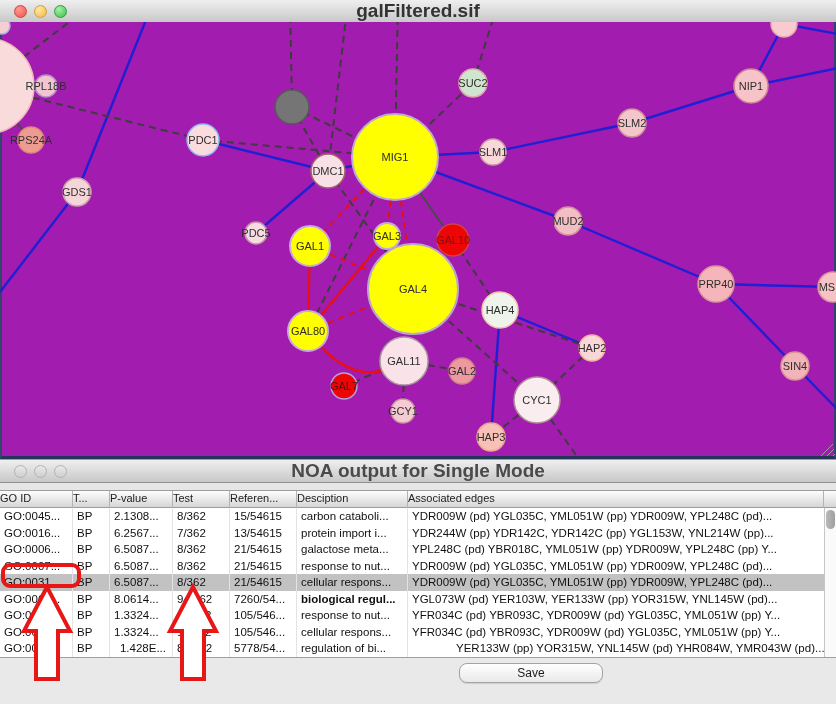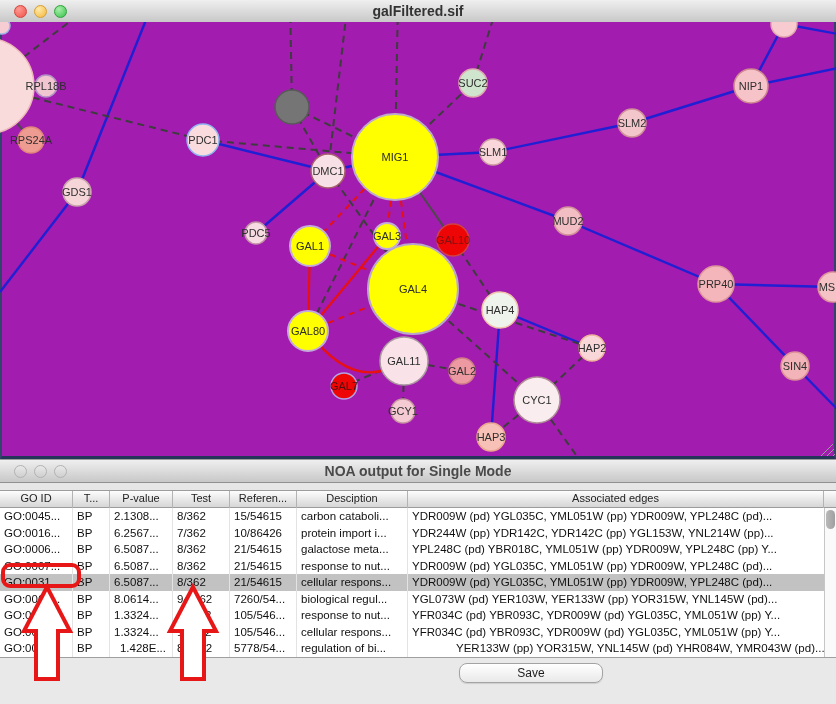--- a/index.html
+++ b/index.html
@@ -14,21 +14,21 @@
   #main-window{top:0;height:460px;}
   #noa-window{top:460px;height:244px;outline:1px solid #9b9b9b;background:#ffffff;}
   .titlebar{
     position:relative;height:22px;
     background:linear-gradient(#efefef,#c8c8c8);
     border-bottom:1px solid #8f8f8f;
     display:flex;align-items:center;
   }
   .titlebar .title{
     position:absolute;left:0;right:0;text-align:center;
-    font-size:14px;font-weight:bold;color:#333;line-height:22px;
+    font-size:19px;font-weight:bold;color:#333;line-height:22px;
   }
   .lights{display:flex;gap:7px;margin-left:14px;z-index:2;}
   .light{width:13px;height:13px;border-radius:50%;box-sizing:border-box;}
   .light.red{background:radial-gradient(circle at 35% 30%,#ff9a92,#f0524a);border:1px solid #d5443c;}
   .light.yellow{background:radial-gradient(circle at 35% 30%,#ffe9a8,#f5b73d);border:1px solid #d8a02f;}
   .light.green{background:radial-gradient(circle at 35% 30%,#a8f0a8,#37c04b);border:1px solid #2da23c;}
   .light.gray{background:linear-gradient(#e9e9e9,#cfcfcf);border:1px solid #b2b2b2;}
   
   #canvas-wrap{
     position:absolute;top:22px;left:0;right:0;bottom:0;
@@ -43,21 +43,21 @@
   .e-gray{stroke:#4a4a4a;stroke-width:2;fill:none;}
   .nlabel{font-family:"Liberation Sans",sans-serif;font-size:11px;}
   
   #noa-gap{height:7px;background:#e6e6e6;}
   #noa-header{
     display:flex;height:16px;border-top:1px solid #9c9c9c;border-bottom:1px solid #9c9c9c;
     background:linear-gradient(#fdfdfd,#d6d6d6);
   }
   .hcell{
     box-sizing:border-box;flex:none;height:28px;line-height:15px;
-    font-size:11px;color:#222;text-align:center;
+    font-size:11px;color:#222;text-align:left;
     border-right:1px solid #b3b3b3;overflow:hidden;white-space:nowrap;
   }
   .hcell:last-child{border-right:none;}
   #noa-body{position:relative;height:149px;background:#fff;overflow:hidden;}
   .trow{display:flex;height:16.5px;}
   .trow.selected{background:#c2c2c2;}
   .tcell{
     box-sizing:border-box;flex:none;height:16.5px;line-height:16.5px;
     font-size:11.5px;color:#101010;padding-left:4px;
     border-right:1px solid #e3e3e3;overflow:hidden;white-space:nowrap;
@@ -254,21 +254,21 @@
           <div class="tcell" style="width: 57px;">8/362</div>
           <div class="tcell" style="width: 67px;">15/54615</div>
           <div class="tcell" style="width: 111px;">carbon cataboli...</div>
           <div class="tcell" style="width: 416px;">YDR009W (pd) YGL035C, YML051W (pp) YDR009W, YPL248C (pd)...</div>
         </div>
         <div class="trow">
           <div class="tcell" style="width: 73px;">GO:0016...</div>
           <div class="tcell" style="width: 37px;">BP</div>
           <div class="tcell" style="width: 63px;">6.2567...</div>
           <div class="tcell" style="width: 57px;">7/362</div>
-          <div class="tcell" style="width: 67px;">10/86426</div>
+          <div class="tcell" style="width: 67px;">13/54615</div>
           <div class="tcell" style="width: 111px;">protein import i...</div>
           <div class="tcell" style="width: 416px;">YDR244W (pp) YDR142C, YDR142C (pp) YGL153W, YNL214W (pp)...</div>
         </div>
         <div class="trow">
           <div class="tcell" style="width: 73px;">GO:0006...</div>
           <div class="tcell" style="width: 37px;">BP</div>
           <div class="tcell" style="width: 63px;">6.5087...</div>
           <div class="tcell" style="width: 57px;">8/362</div>
           <div class="tcell" style="width: 67px;">21/54615</div>
           <div class="tcell" style="width: 111px;">galactose meta...</div>
@@ -291,21 +291,21 @@
           <div class="tcell" style="width: 67px;">21/54615</div>
           <div class="tcell" style="width: 111px;">cellular respons...</div>
           <div class="tcell" style="width: 416px;">YDR009W (pd) YGL035C, YML051W (pp) YDR009W, YPL248C (pd)...</div>
         </div>
         <div class="trow">
           <div class="tcell" style="width: 73px;">GO:0065...</div>
           <div class="tcell" style="width: 37px;">BP</div>
           <div class="tcell" style="width: 63px;">8.0614...</div>
           <div class="tcell" style="width: 57px;">94/362</div>
           <div class="tcell" style="width: 67px;">7260/54...</div>
-          <div class="tcell" style="width: 111px;">biological regul...</div>
+          <div class="tcell" style="width: 111px; font-weight: bold;">biological regul...</div>
           <div class="tcell" style="width: 416px;">YGL073W (pd) YER103W, YER133W (pp) YOR315W, YNL145W (pd)...</div>
         </div>
         <div class="trow">
           <div class="tcell" style="width: 73px;">GO:0031...</div>
           <div class="tcell" style="width: 37px;">BP</div>
           <div class="tcell" style="width: 63px;">1.3324...</div>
           <div class="tcell" style="width: 57px;">11/362</div>
           <div class="tcell" style="width: 67px;">105/546...</div>
           <div class="tcell" style="width: 111px;">response to nut...</div>
           <div class="tcell" style="width: 416px;">YFR034C (pd) YBR093C, YDR009W (pd) YGL035C, YML051W (pp) Y...</div>

